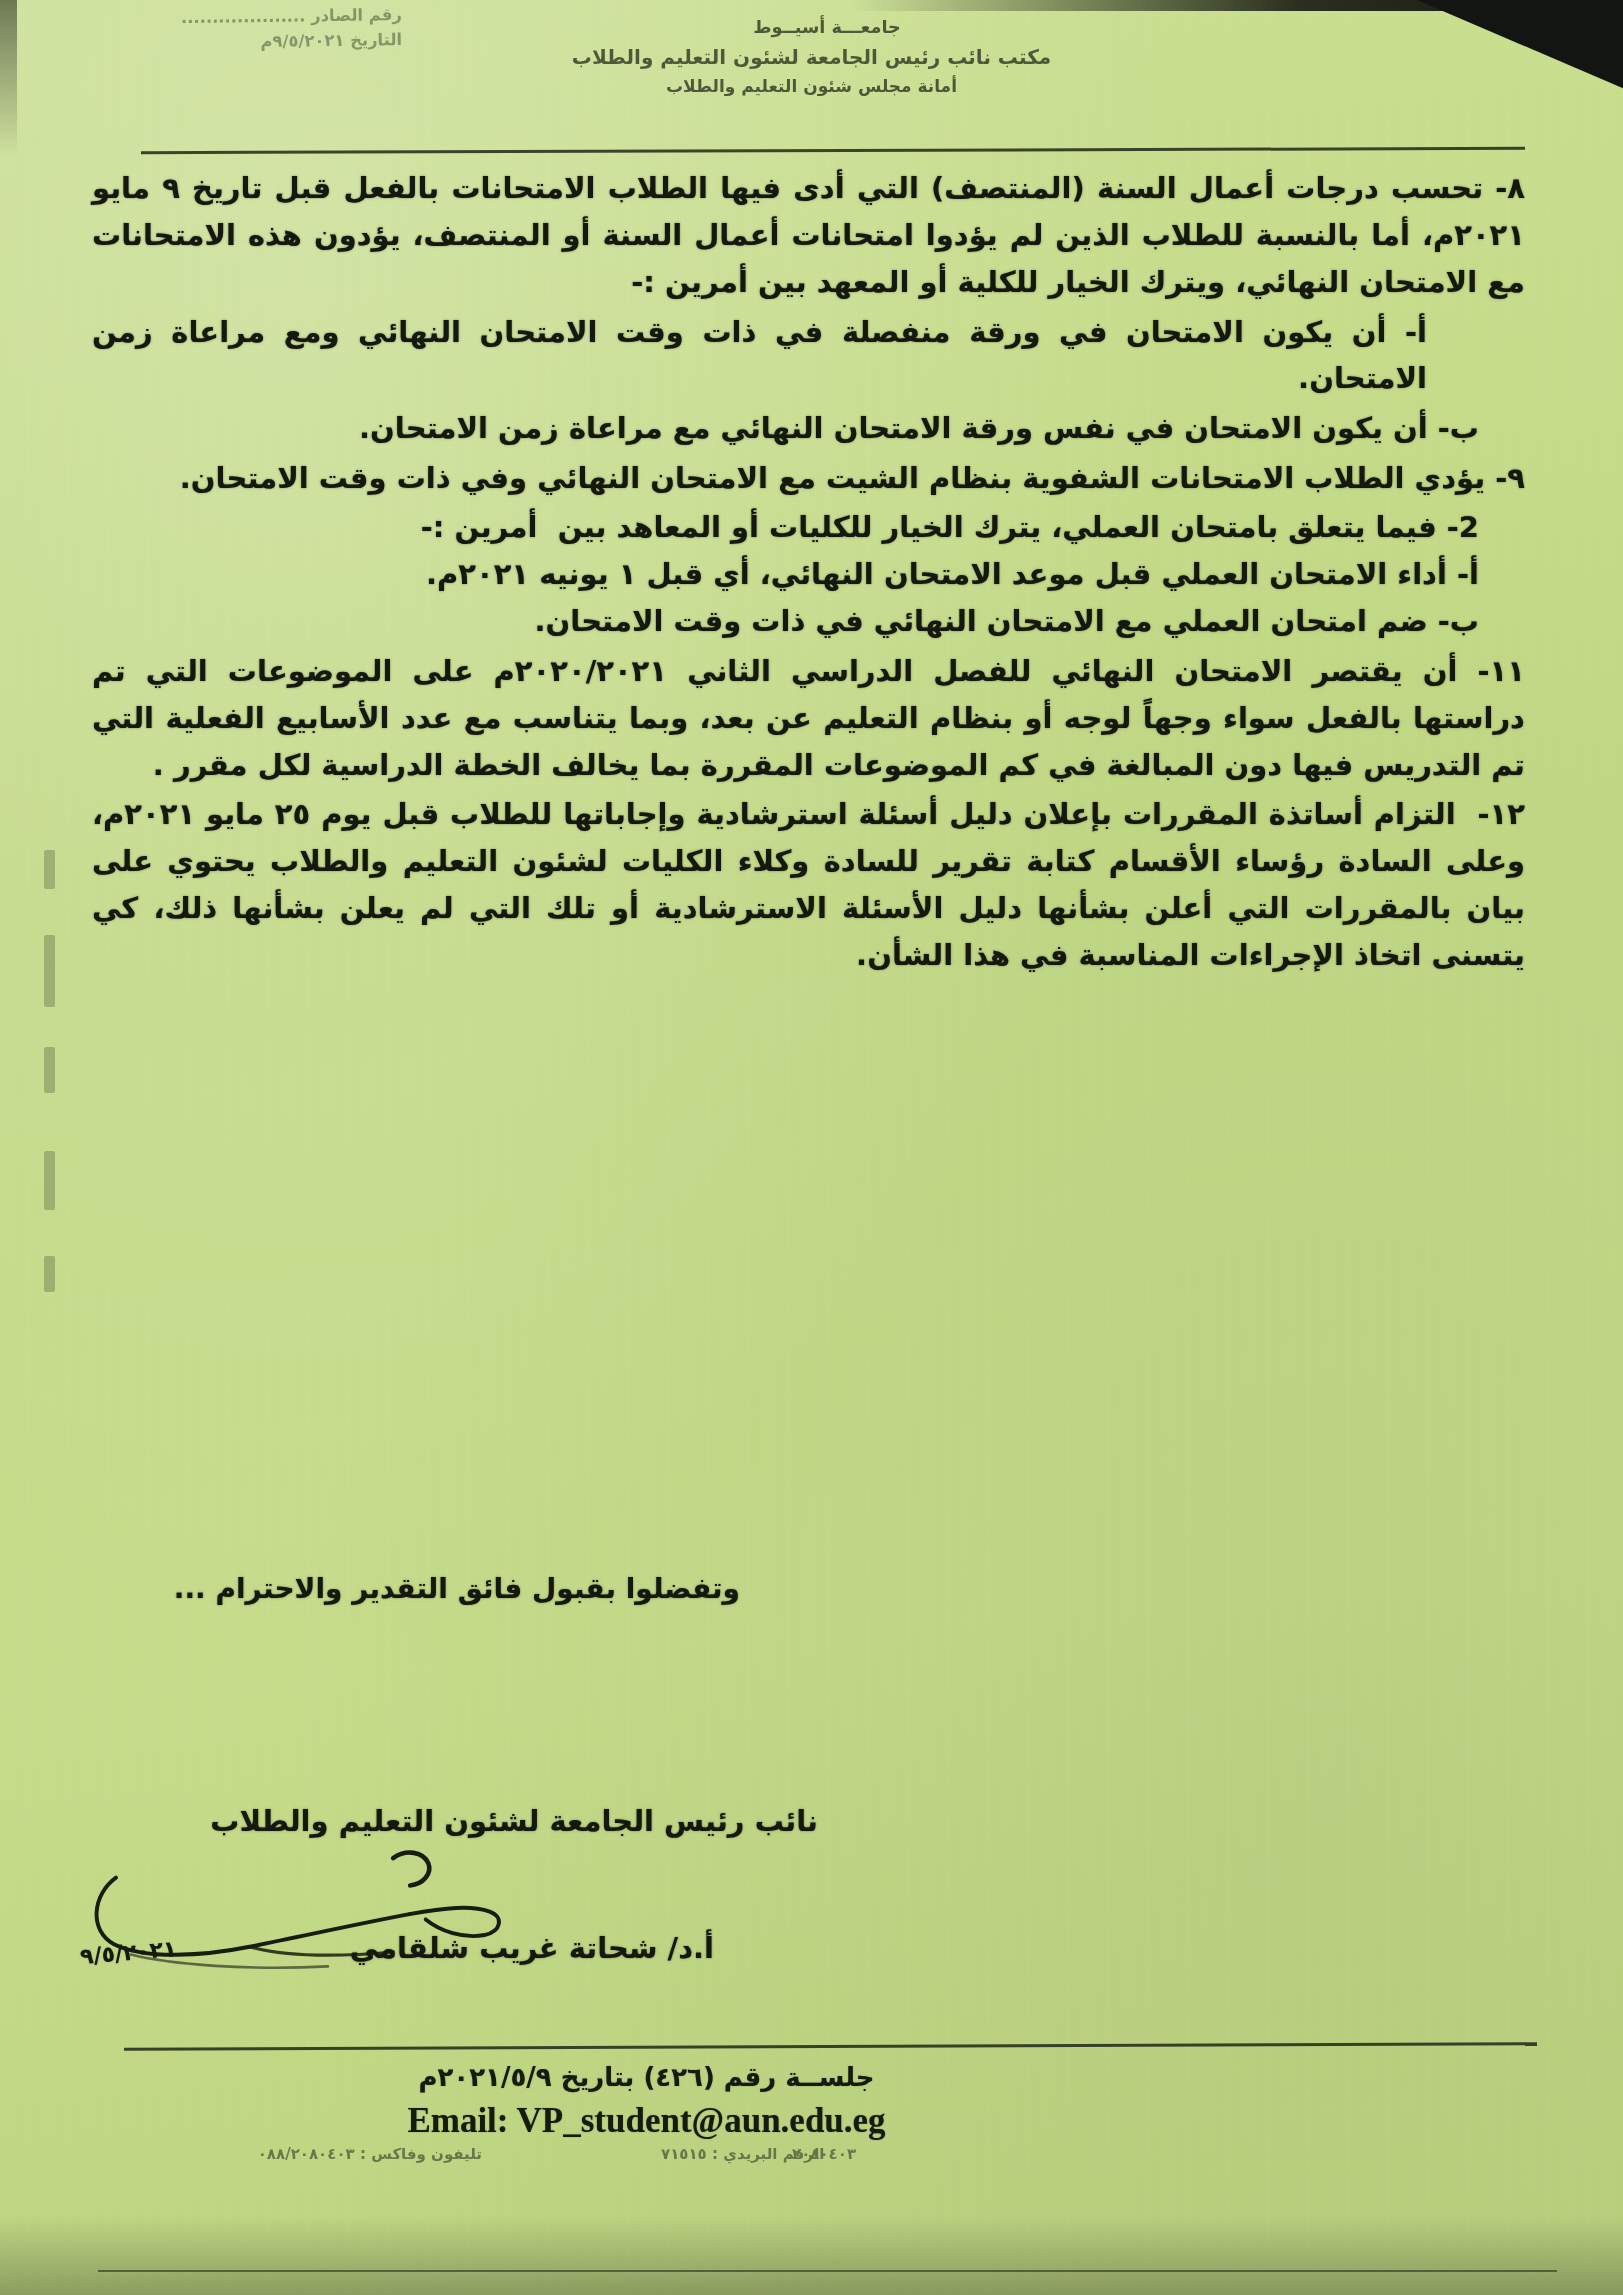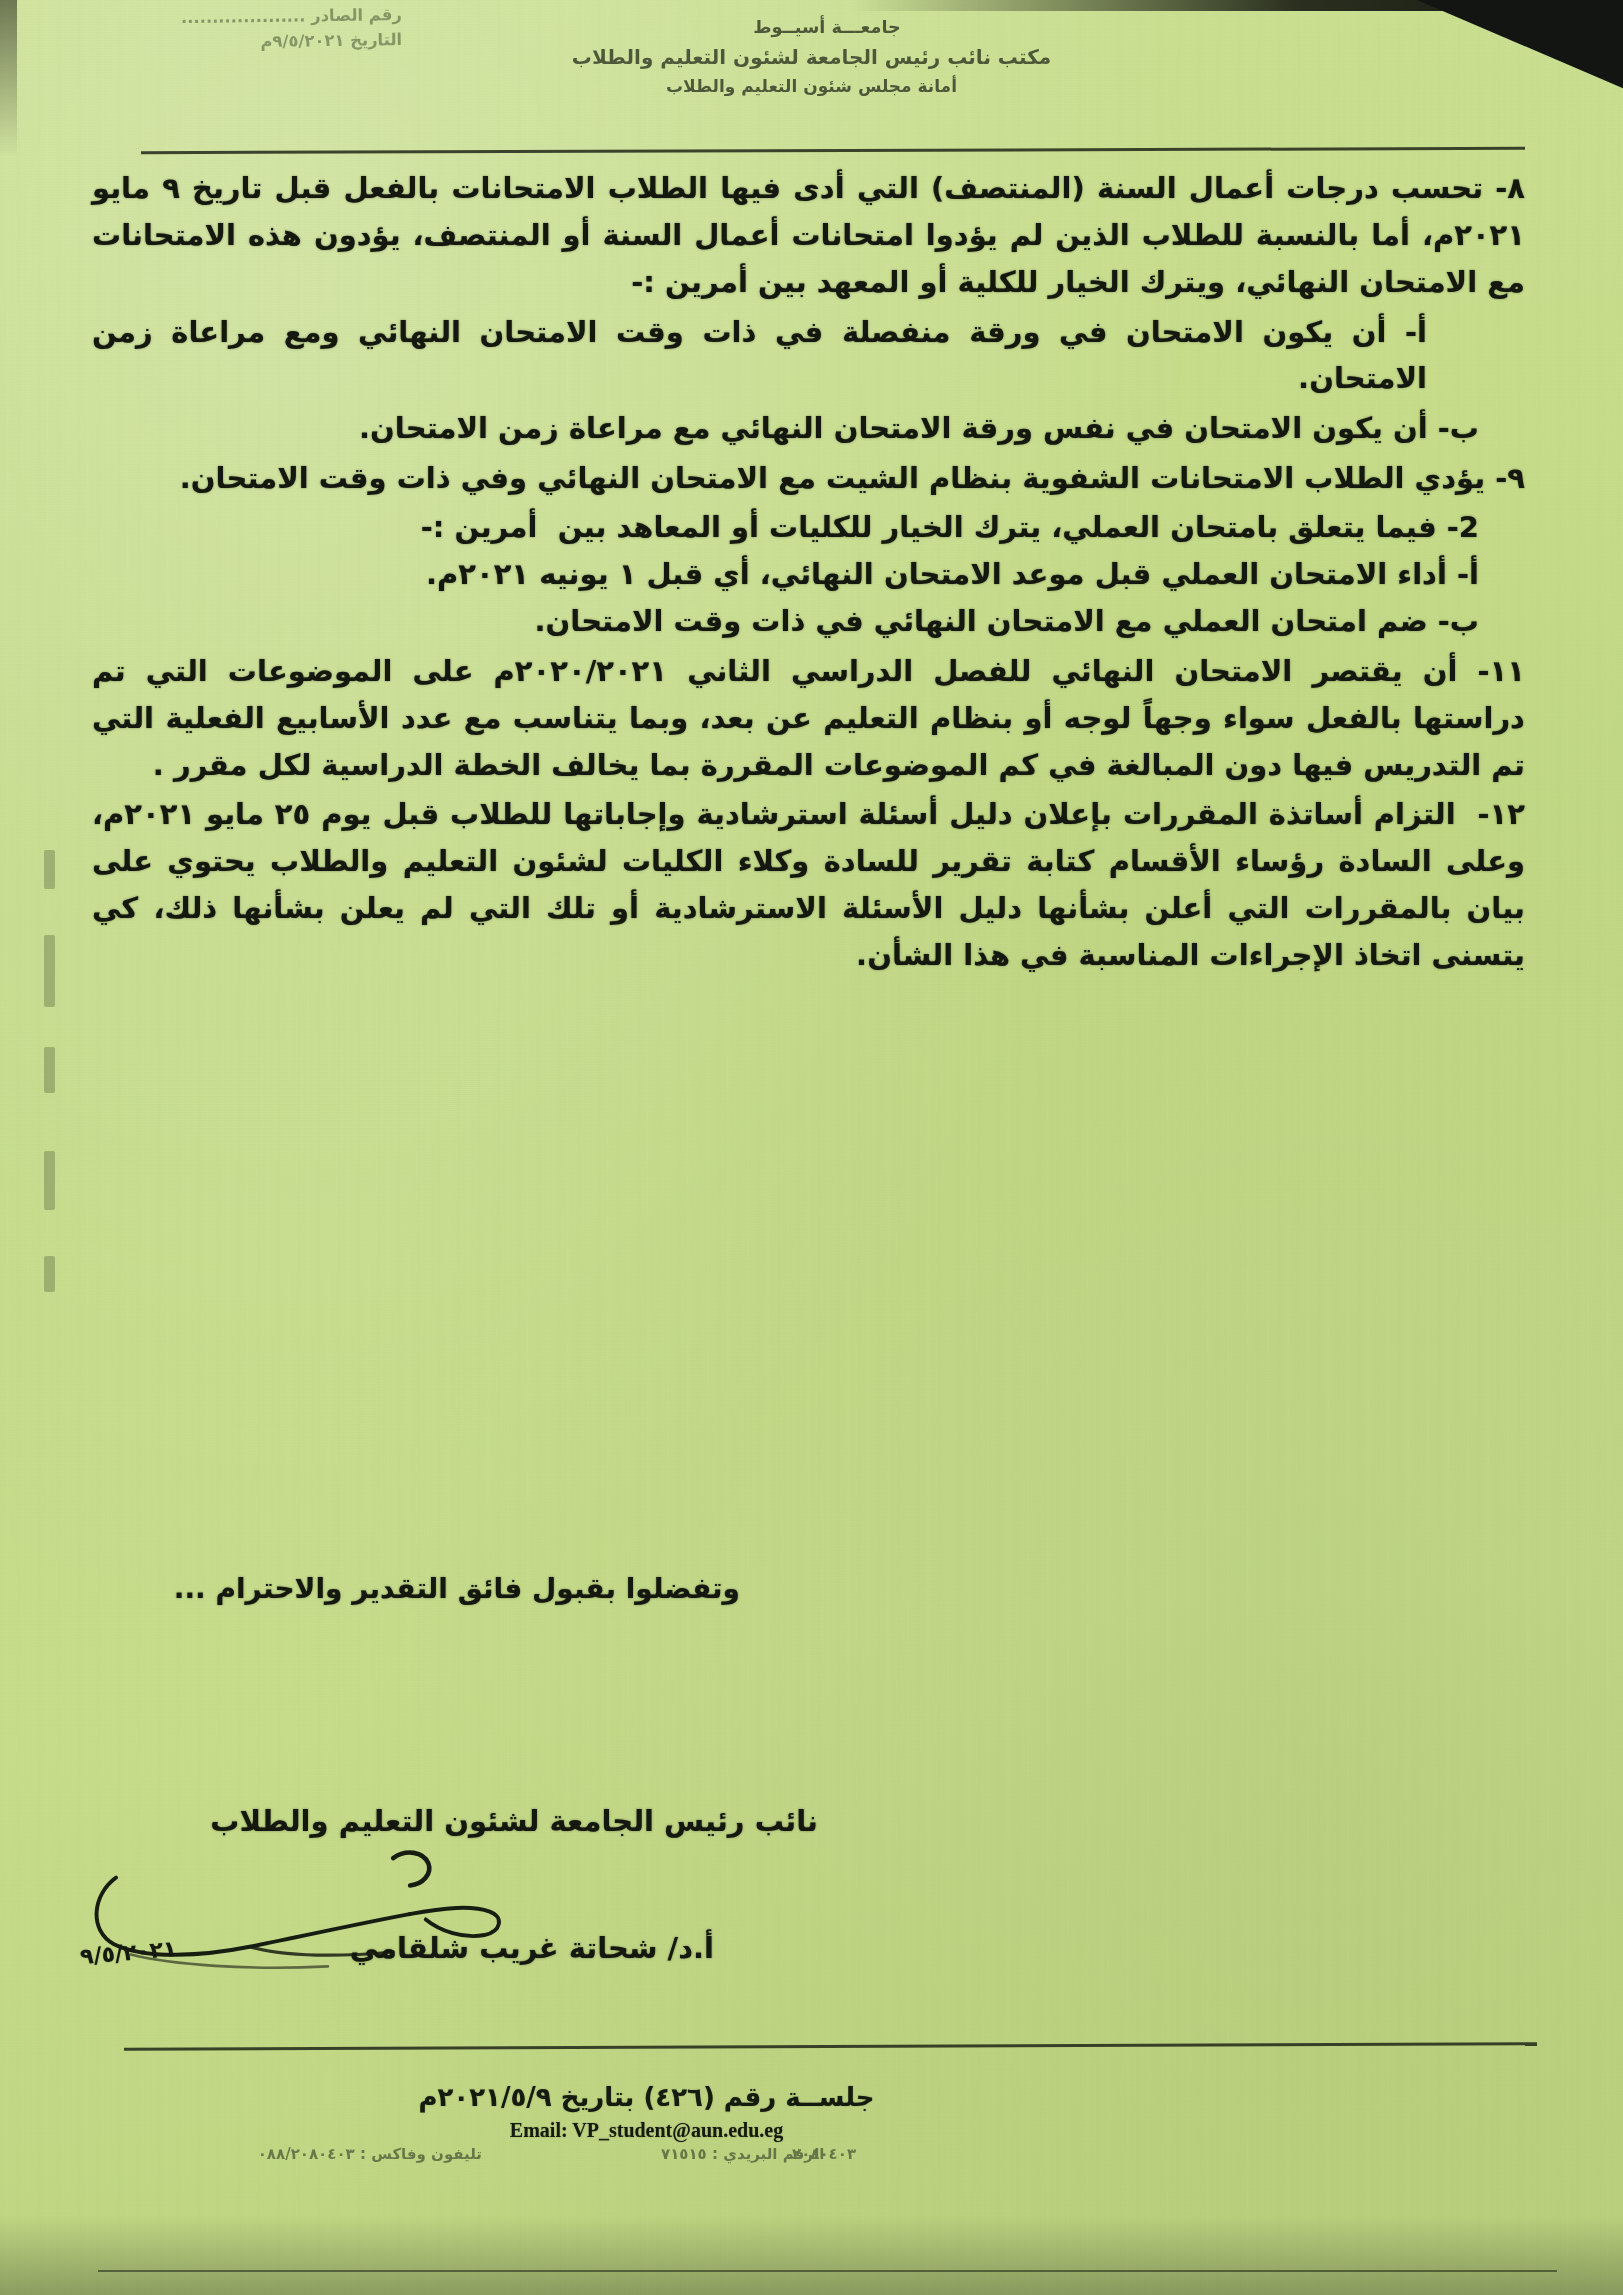--- a/index.html
+++ b/index.html
@@ -198,32 +198,31 @@
   }
 
   
   #footer {
     position: absolute;
     left: 0;
     top: 2059px;
     width: 1293px;
     text-align: center;
     color: #161b10;
-    margin-top: 20px;
   }
   .ft-session {
     font-size: 26px;
     font-weight: bold;
     letter-spacing: 0.7px;
     line-height: 1.45;
     text-shadow: 0 0 1.3px rgba(20,24,15,.4);
   }
   .ft-email {
     font-family: "Liberation Serif", "DejaVu Serif", serif;
-    font-size: 20px;
+    font-size: 35px;
     font-weight: bold;
     line-height: 1.35;
     text-shadow: 0 0 1.3px rgba(20,24,15,.4);
   }
   .ft-contacts {
     position: relative;
     height: 37px;
     margin-top: 1.3px;
     opacity: .58;
     font-size: 15px;

